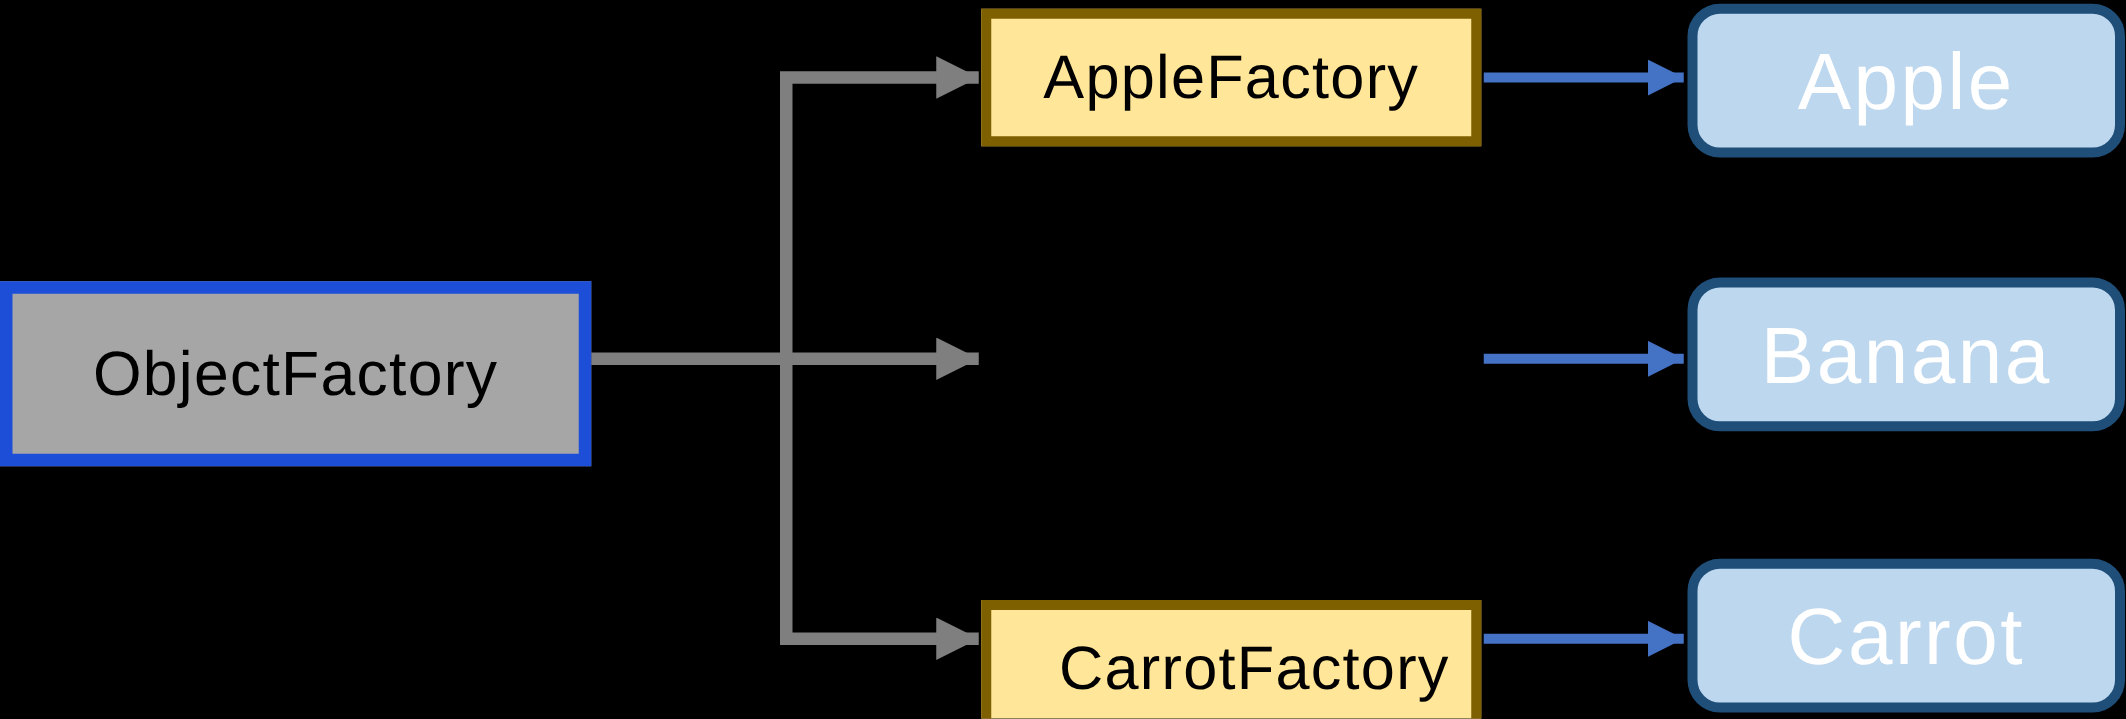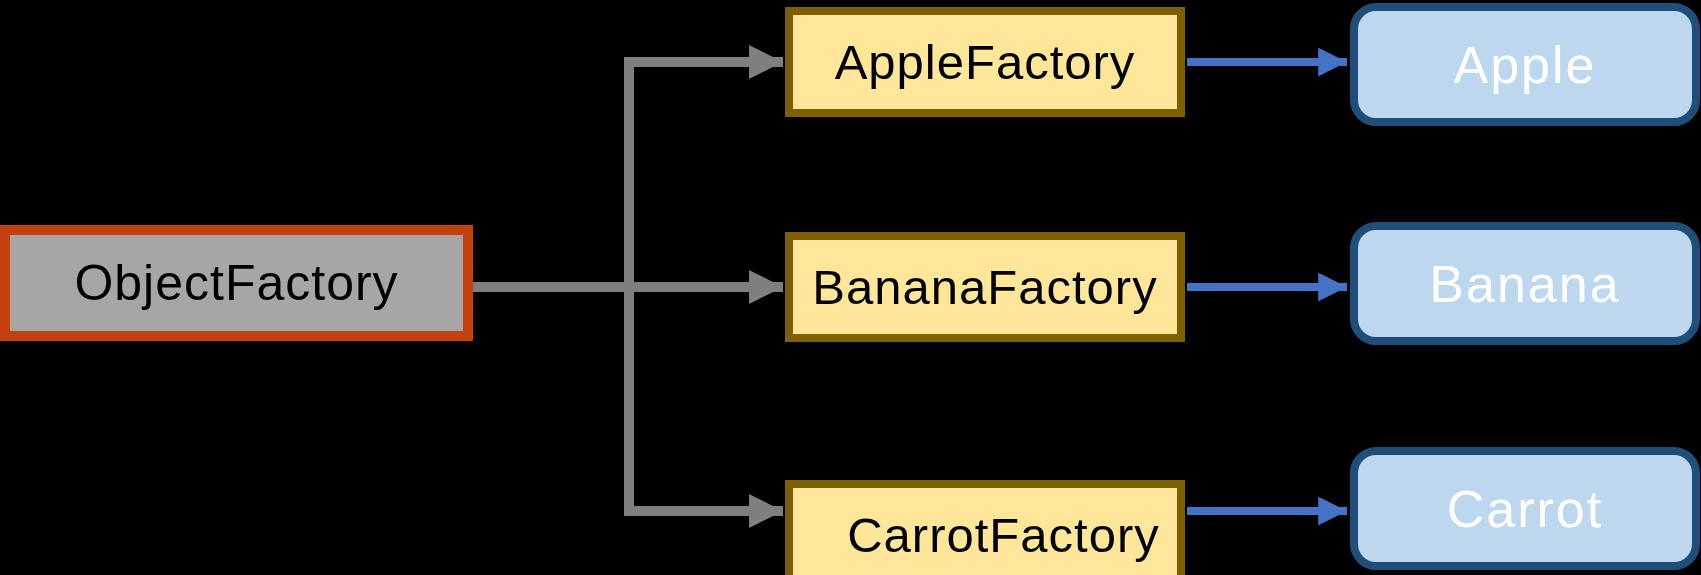--- a/index.html
+++ b/index.html
@@ -23,24 +23,24 @@
   .node {
     position: absolute;
     display: flex;
     align-items: center;
     justify-content: center;
     text-align: left;
     letter-spacing: 1px;
   }
   .node-root {
     left: 0; top: 225;
-    width: 473px; height: 116px;
+    width: 473px; height: 148px;
     left: 0px; top: 225px;
     background: #A6A6A6;
-    border: 10px solid #c2410c;
+    border: 10px solid #1d4ed8;
     color: #000000;
     font-size: 50px;
   }
   .node-factory {
     left: 785px;
     width: 400px; height: 110px;
     background: #FFE699;
     border: 8px solid #7F6000;
     color: #000000;
     font-size: 49px;
@@ -48,21 +48,21 @@
   .node-factory-1 { top: 7px; }
   .node-factory-2 { top: 232px; }
   .node-factory-3 { top: 480px; padding-left: 37px; }
   .node-product {
     left: 1350px;
     width: 350px; height: 123px;
     background: #BDD7EE;
     border: 8px solid #1F4E79;
     border-radius: 26px;
     color: #FFFFFF;
-    font-size: 52px;
+    font-size: 64px;
     letter-spacing: 2px;
   }
   .node-product-1 { top: 3px; }
   .node-product-2 { top: 222px; }
   .node-product-3 { top: 447px; }
 </style>
 </head>
 <body>
 
 <div class="canvas">
@@ -86,23 +86,20 @@
     <path class="wire wire-blue" d="M1187 511 H1347" marker-end="url(#arrowBlue)" stroke="#4472C4"></path>
   </svg>
 
   <div class="node node-root">
     <span>ObjectFactory</span>
   </div>
 
   <div class="node node-factory node-factory-1">
     <span>AppleFactory</span>
   </div>
-  <div class="node node-factory node-factory-2">
-    <span>BananaFactory</span>
-  </div>
   <div class="node node-factory node-factory-3">
     <span>CarrotFactory</span>
   </div>
 
   <div class="node node-product node-product-1">
     <span>Apple</span>
   </div>
   <div class="node node-product node-product-3">
     <span>Carrot</span>
   </div>

